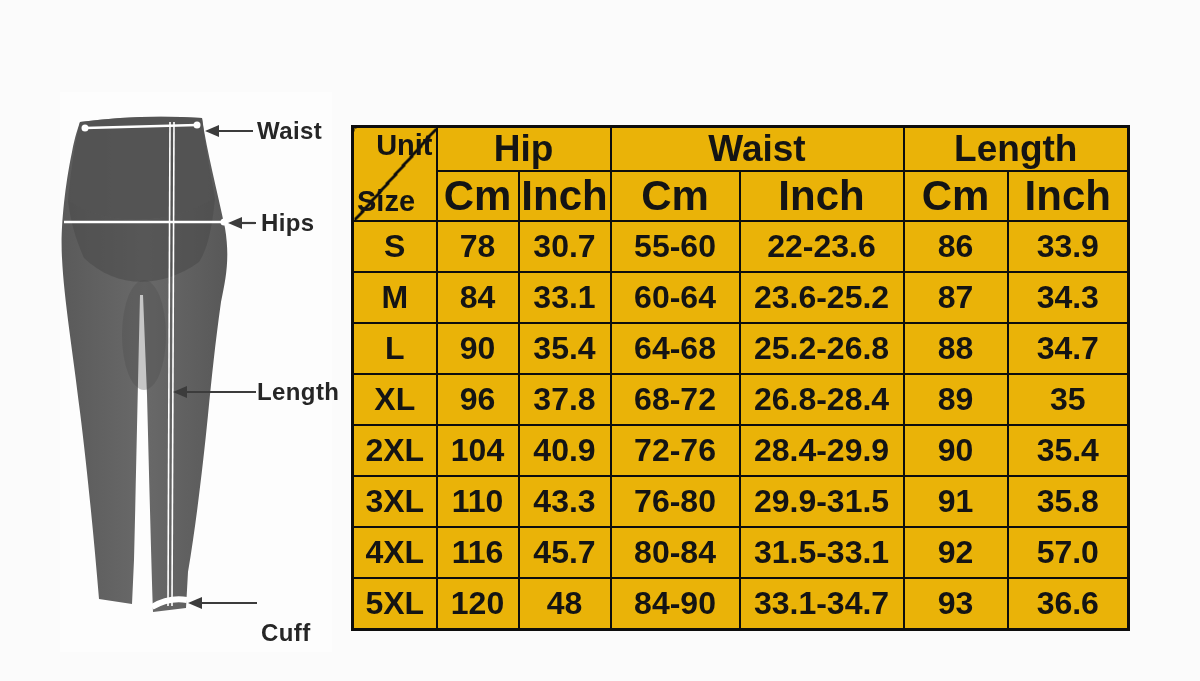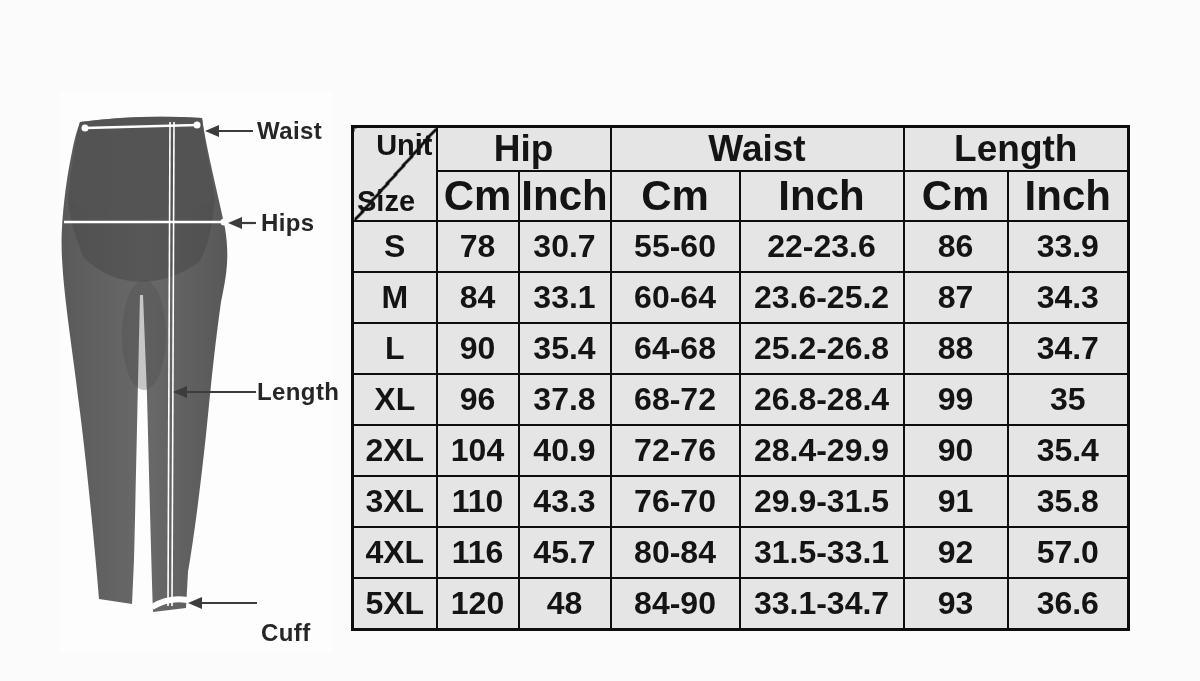--- a/index.html
+++ b/index.html
@@ -35,21 +35,21 @@
     position:absolute; left:351px; top:40px; width:776px;
     text-align:center;
     font-size:56px; font-weight:700; letter-spacing:1px;
     color:#0a0a0a; white-space:nowrap;
   }
 
   table.size-chart {
     position:absolute; left:351px; top:125px;
     width:776px; height:500px;
     border-collapse:collapse; table-layout:fixed;
-    background:#e5e5e5;
+    background:#eab308;
     border:3px solid #0d0d0d;
   }
   .size-chart th, .size-chart td {
     border:2px solid #0d0d0d;
     text-align:center; vertical-align:middle;
     padding:0; overflow:hidden;
     color:#141414;
   }
   tr.gh-row { height:42px; }
   tr.uh-row { height:44px; }
@@ -210,37 +210,37 @@
         <td class="val">25.2-26.8</td>
         <td class="val">88</td>
         <td class="val">34.7</td>
       </tr>
       <tr class="data-row">
         <td class="size-cell">XL</td>
         <td class="val">96</td>
         <td class="val">37.8</td>
         <td class="val">68-72</td>
         <td class="val">26.8-28.4</td>
-        <td class="val">99</td>
+        <td class="val">89</td>
         <td class="val">35</td>
       </tr>
       <tr class="data-row">
         <td class="size-cell">2XL</td>
         <td class="val">104</td>
         <td class="val">40.9</td>
         <td class="val">72-76</td>
         <td class="val">28.4-29.9</td>
         <td class="val">90</td>
         <td class="val">35.4</td>
       </tr>
       <tr class="data-row">
         <td class="size-cell">3XL</td>
         <td class="val">110</td>
         <td class="val">43.3</td>
-        <td class="val">76-70</td>
+        <td class="val">76-80</td>
         <td class="val">29.9-31.5</td>
         <td class="val">91</td>
         <td class="val">35.8</td>
       </tr>
       <tr class="data-row">
         <td class="size-cell">4XL</td>
         <td class="val">116</td>
         <td class="val">45.7</td>
         <td class="val">80-84</td>
         <td class="val">31.5-33.1</td>

